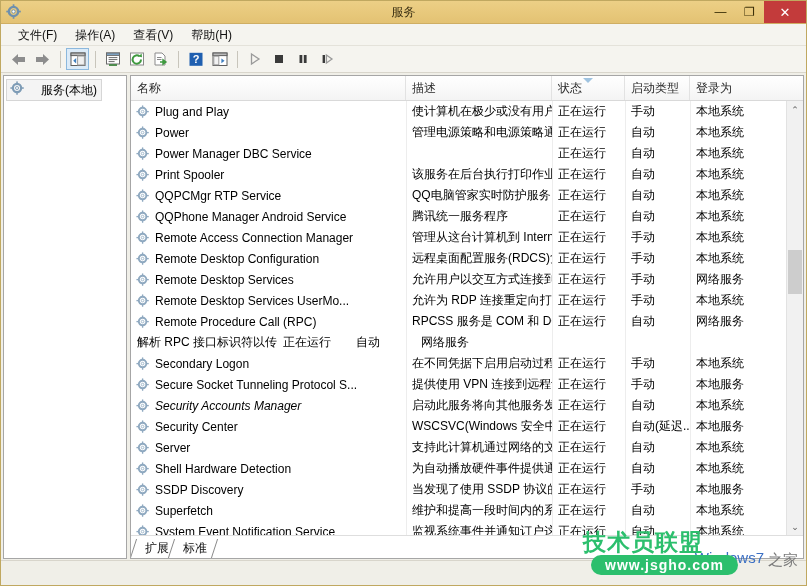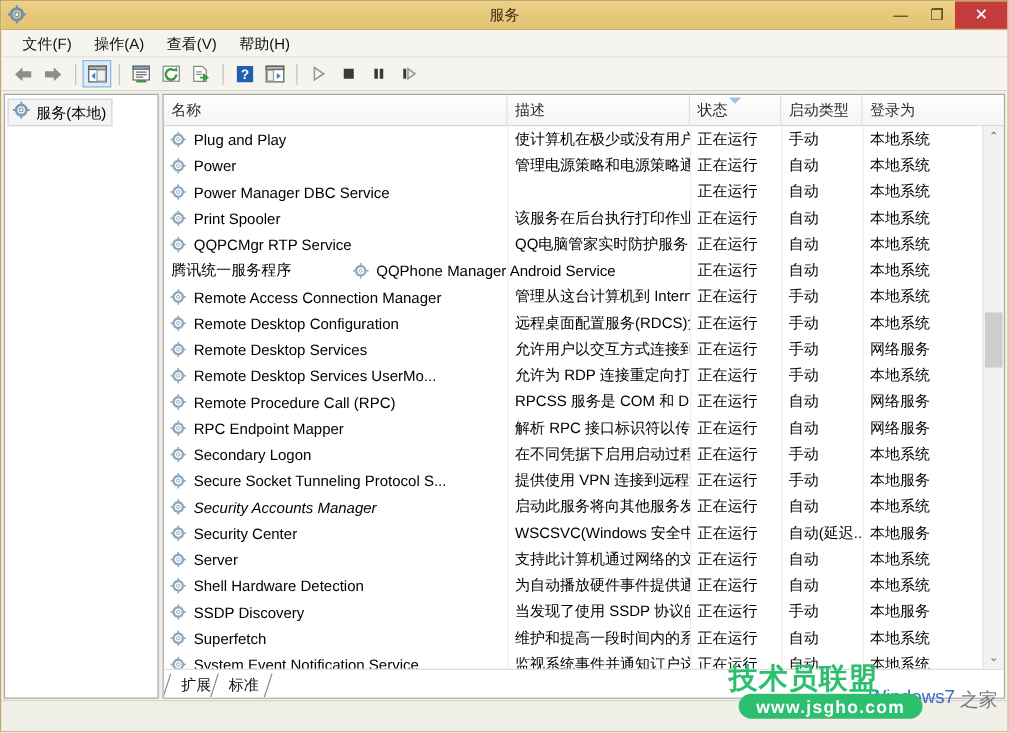--- a/index.html
+++ b/index.html
@@ -125,21 +125,21 @@
     background: #ffffff;
     border: 1px solid #a6a6a6;
     box-sizing: border-box;
     flex: none;
     padding: 3px 2px;
     overflow: hidden;
   }
   .tree-node {
     display: flex;
     align-items: center;
-    gap: 4px;
+    gap: 16px;
     padding: 1px 4px 1px 3px;
     border: 1px solid #d6d6d6;
     background: #f4f4f4;
     width: fit-content;
     box-sizing: border-box;
   }
   .tree-node-label {
     font-size: 12px;
     white-space: nowrap;
   }
@@ -623,36 +623,36 @@
                   </svg>
                 </span>
                 <span>QQPCMgr RTP Service</span>
               </div>
               <div class="cell" style="width: 146px;">QQ电脑管家实时防护服务</div>
               <div class="cell" style="width: 73px;">正在运行</div>
               <div class="cell" style="width: 65px;">自动</div>
               <div class="cell" style="width: 66px;">本地系统</div>
             </div>
             <div class="row">
+              <div class="cell name" style="width: 275px;">
+                <span style="display: flex;">
+                  <svg width="14" height="14" viewBox="0 0 16 16">
+  <circle cx="7.5" cy="7.5" r="4.3" fill="none" stroke="#8fa9c0" stroke-width="2.2"></circle>
+  <circle cx="7.5" cy="7.5" r="1.5" fill="#ffffff" stroke="#8fa9c0" stroke-width="0.9"></circle>
+  <g fill="#8fa9c0">
+    <rect x="6.8" y="0.5" width="1.5" height="2.7"></rect>
+    <rect x="6.8" y="11.9" width="1.5" height="2.7"></rect>
+    <rect x="0.5" y="6.8" width="2.7" height="1.5"></rect>
+    <rect x="11.9" y="6.8" width="2.7" height="1.5"></rect>
+  </g>
+                  </svg>
+                </span>
+                <span>QQPhone Manager Android Service</span>
+              </div>
               <div class="cell" style="width: 146px;">腾讯统一服务程序</div>
-              <div class="cell name" style="width: 275px;">
-                <span style="display: flex;">
-                  <svg width="14" height="14" viewBox="0 0 16 16">
-  <circle cx="7.5" cy="7.5" r="4.3" fill="none" stroke="#8fa9c0" stroke-width="2.2"></circle>
-  <circle cx="7.5" cy="7.5" r="1.5" fill="#ffffff" stroke="#8fa9c0" stroke-width="0.9"></circle>
-  <g fill="#8fa9c0">
-    <rect x="6.8" y="0.5" width="1.5" height="2.7"></rect>
-    <rect x="6.8" y="11.9" width="1.5" height="2.7"></rect>
-    <rect x="0.5" y="6.8" width="2.7" height="1.5"></rect>
-    <rect x="11.9" y="6.8" width="2.7" height="1.5"></rect>
-  </g>
-                  </svg>
-                </span>
-                <span>QQPhone Manager Android Service</span>
-              </div>
               <div class="cell" style="width: 73px;">正在运行</div>
               <div class="cell" style="width: 65px;">自动</div>
               <div class="cell" style="width: 66px;">本地系统</div>
             </div>
             <div class="row">
               <div class="cell name" style="width: 275px;">
                 <span style="display: flex;">
                   <svg width="14" height="14" viewBox="0 0 16 16">
   <circle cx="7.5" cy="7.5" r="4.3" fill="none" stroke="#8fa9c0" stroke-width="2.2"></circle>
   <circle cx="7.5" cy="7.5" r="1.5" fill="#ffffff" stroke="#8fa9c0" stroke-width="0.9"></circle>
@@ -749,35 +749,20 @@
                   </svg>
                 </span>
                 <span>Remote Procedure Call (RPC)</span>
               </div>
               <div class="cell" style="width: 146px;">RPCSS 服务是 COM 和 DCO...</div>
               <div class="cell" style="width: 73px;">正在运行</div>
               <div class="cell" style="width: 65px;">自动</div>
               <div class="cell" style="width: 66px;">网络服务</div>
             </div>
             <div class="row">
-              <div class="cell name" style="width: 275px;">
-                <span style="display: flex;">
-                  <svg width="14" height="14" viewBox="0 0 16 16">
-  <circle cx="7.5" cy="7.5" r="4.3" fill="none" stroke="#8fa9c0" stroke-width="2.2"></circle>
-  <circle cx="7.5" cy="7.5" r="1.5" fill="#ffffff" stroke="#8fa9c0" stroke-width="0.9"></circle>
-  <g fill="#8fa9c0">
-    <rect x="6.8" y="0.5" width="1.5" height="2.7"></rect>
-    <rect x="6.8" y="11.9" width="1.5" height="2.7"></rect>
-    <rect x="0.5" y="6.8" width="2.7" height="1.5"></rect>
-    <rect x="11.9" y="6.8" width="2.7" height="1.5"></rect>
-  </g>
-                  </svg>
-                </span>
-                <span>RPC Endpoint Mapper</span>
-              </div>
               <div class="cell" style="width: 146px;">解析 RPC 接口标识符以传输...</div>
               <div class="cell" style="width: 73px;">正在运行</div>
               <div class="cell" style="width: 65px;">自动</div>
               <div class="cell" style="width: 66px;">网络服务</div>
             </div>
             <div class="row">
               <div class="cell name" style="width: 275px;">
                 <span style="display: flex;">
                   <svg width="14" height="14" viewBox="0 0 16 16">
   <circle cx="7.5" cy="7.5" r="4.3" fill="none" stroke="#8fa9c0" stroke-width="2.2"></circle>

